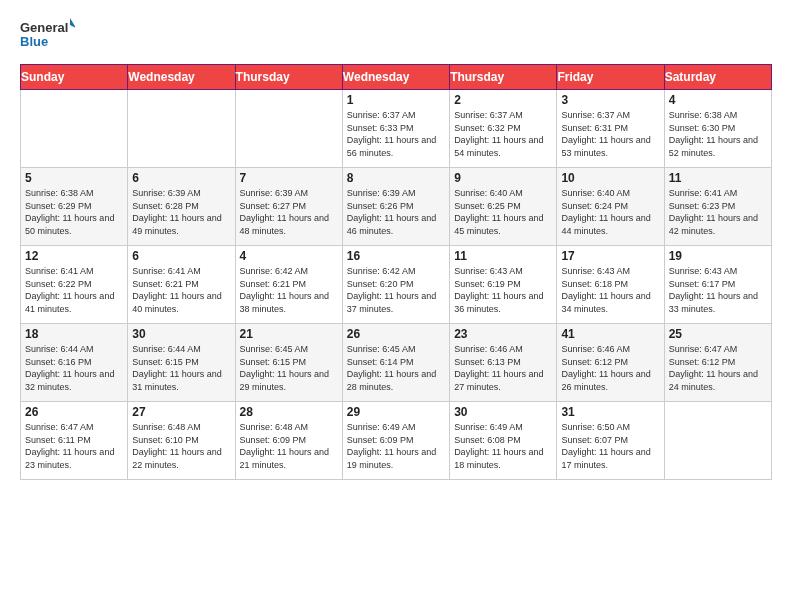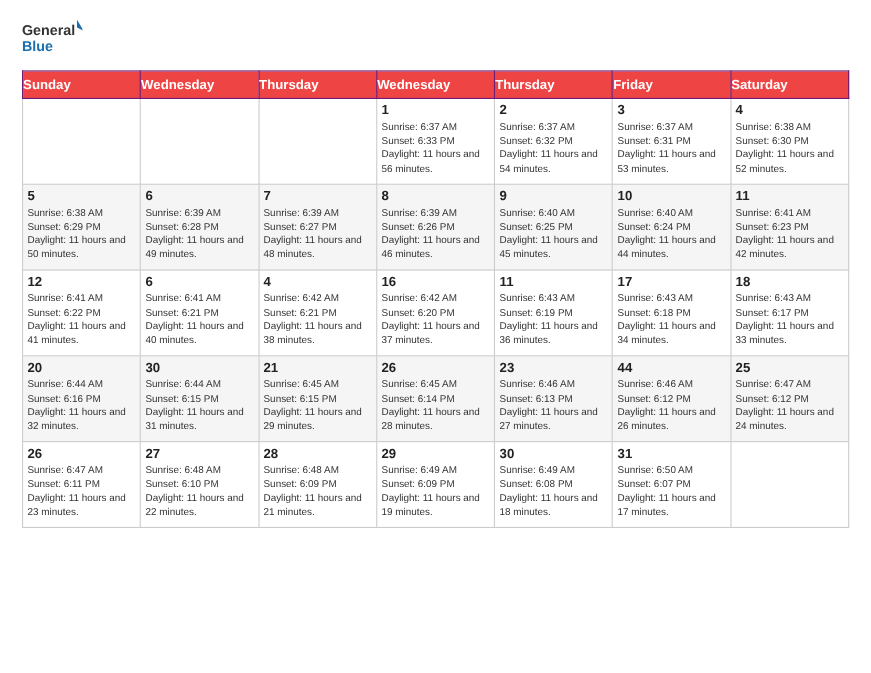--- a/index.html
+++ b/index.html
@@ -182,47 +182,47 @@
       </td>
           <td>
         <span class="day-number">11</span>
         <span class="day-info">Sunrise: 6:43 AM<br>Sunset: 6:19 PM<br>Daylight: 11 hours and 36 minutes.</span>
       </td>
           <td>
         <span class="day-number">17</span>
         <span class="day-info">Sunrise: 6:43 AM<br>Sunset: 6:18 PM<br>Daylight: 11 hours and 34 minutes.</span>
       </td>
           <td>
+        <span class="day-number">19</span>
+        <span class="day-info">Sunrise: 6:43 AM<br>Sunset: 6:17 PM<br>Daylight: 11 hours and 33 minutes.</span>
+      </td>
+        </tr>
+        <tr>
+          <td>
         <span class="day-number">18</span>
-        <span class="day-info">Sunrise: 6:43 AM<br>Sunset: 6:17 PM<br>Daylight: 11 hours and 33 minutes.</span>
-      </td>
-        </tr>
-        <tr>
-          <td>
-        <span class="day-number">20</span>
         <span class="day-info">Sunrise: 6:44 AM<br>Sunset: 6:16 PM<br>Daylight: 11 hours and 32 minutes.</span>
       </td>
           <td>
         <span class="day-number">30</span>
         <span class="day-info">Sunrise: 6:44 AM<br>Sunset: 6:15 PM<br>Daylight: 11 hours and 31 minutes.</span>
       </td>
           <td>
         <span class="day-number">21</span>
         <span class="day-info">Sunrise: 6:45 AM<br>Sunset: 6:15 PM<br>Daylight: 11 hours and 29 minutes.</span>
       </td>
           <td>
         <span class="day-number">26</span>
         <span class="day-info">Sunrise: 6:45 AM<br>Sunset: 6:14 PM<br>Daylight: 11 hours and 28 minutes.</span>
       </td>
           <td>
         <span class="day-number">23</span>
         <span class="day-info">Sunrise: 6:46 AM<br>Sunset: 6:13 PM<br>Daylight: 11 hours and 27 minutes.</span>
       </td>
           <td>
-        <span class="day-number">44</span>
+        <span class="day-number">41</span>
         <span class="day-info">Sunrise: 6:46 AM<br>Sunset: 6:12 PM<br>Daylight: 11 hours and 26 minutes.</span>
       </td>
           <td>
         <span class="day-number">25</span>
         <span class="day-info">Sunrise: 6:47 AM<br>Sunset: 6:12 PM<br>Daylight: 11 hours and 24 minutes.</span>
       </td>
         </tr>
         <tr>
           <td>
         <span class="day-number">26</span>

